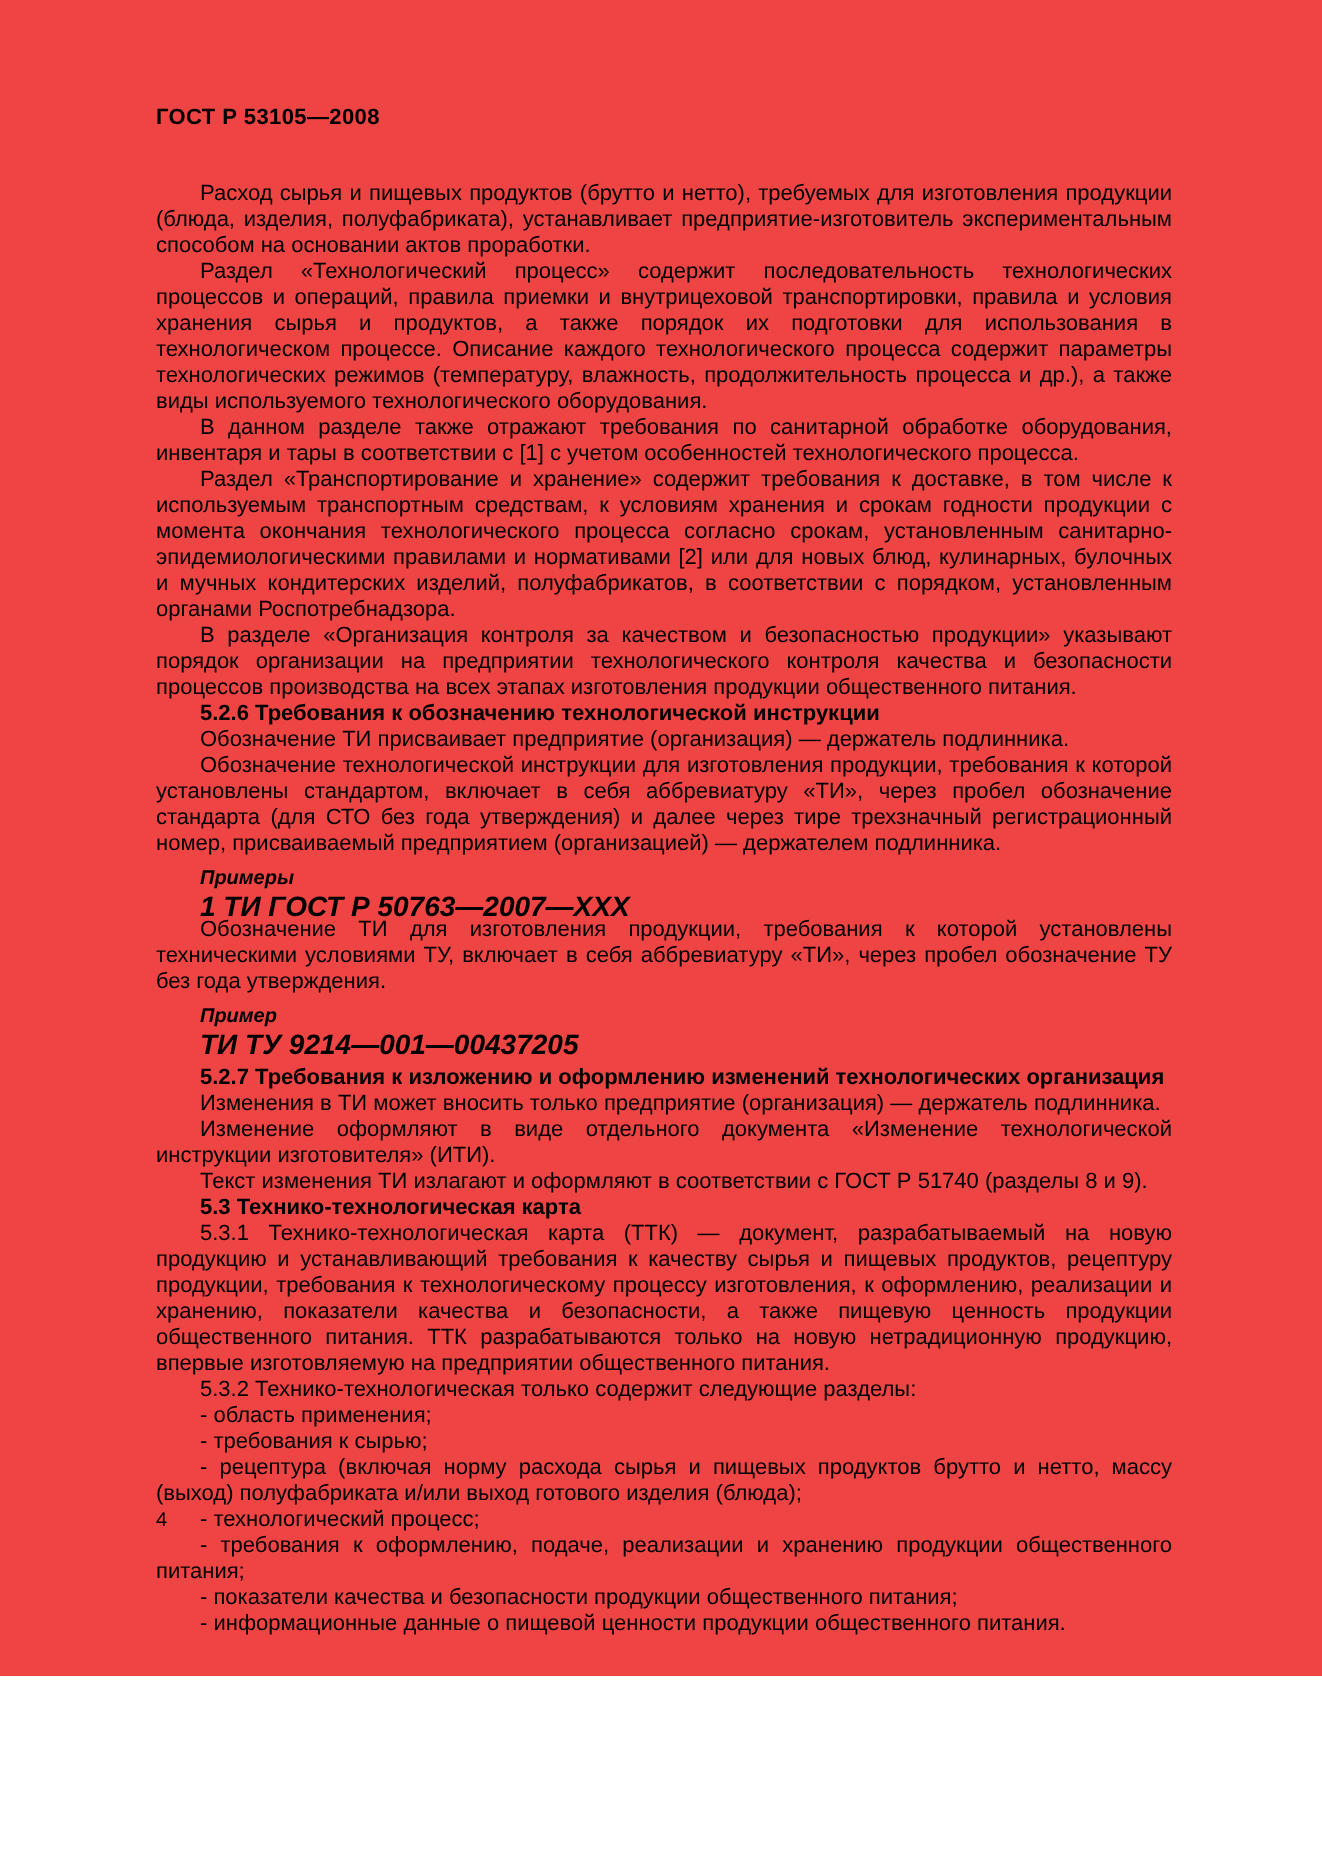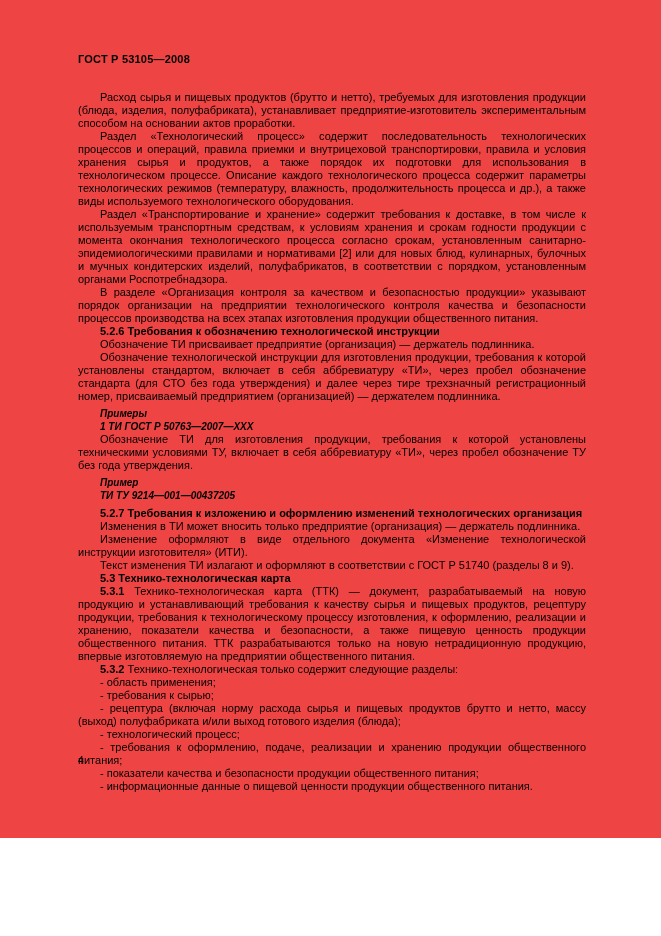--- a/index.html
+++ b/index.html
@@ -36,44 +36,45 @@
   p.example-label {
     font-weight: bold;
     font-style: italic;
     font-size: 10px;
     line-height: 12.5px;
     margin-top: 5px;
   }
   p.example {
     font-weight: bold;
     font-style: italic;
-    font-size: 10px;
+    font-size: 14px;
     line-height: 12.5px;
   }
   p.gap-after { margin-bottom: 5px; }
-  .bold { font-weight: bold; }
+  .bold { font-weight: normal; }
   .doc-footer {
     position: absolute;
     left: 78px;
     bottom: 72px;
     font-size: 10px;
   }
 </style>
 </head>
 <body>
 
 <div class="page">
 
   <div class="doc-header">
     <span>ГОСТ Р 53105—2008</span>
   </div>
 
   <div class="content">
     <p class="body">Расход сырья и пищевых продуктов (брутто и нетто), требуемых для изготовления продукции (блюда, изделия, полуфабриката), устанавливает предприятие-изготовитель экспериментальным способом на основании актов проработки.</p>
     <p class="body">Раздел «Технологический процесс» содержит последовательность технологических процессов и операций, правила приемки и внутрицеховой транспортировки, правила и условия хранения сырья и продуктов, а также порядок их подготовки для использования в технологическом процессе. Описание каждого технологического процесса содержит параметры технологических режимов (температуру, влажность, продолжительность процесса и др.), а также виды используемого технологического оборудования.</p>
+    <p class="body">В данном разделе также отражают требования по санитарной обработке оборудования, инвентаря и тары в соответствии с [1] с учетом особенностей технологического процесса.</p>
     <p class="body">Раздел «Транспортирование и хранение» содержит требования к доставке, в том числе к используемым транспортным средствам, к условиям хранения и срокам годности продукции с момента окончания технологического процесса согласно срокам, установленным санитарно-эпидемиологическими правилами и нормативами [2] или для новых блюд, кулинарных, булочных и мучных кондитерских изделий, полуфабрикатов, в соответствии с порядком, установленным органами Роспотребнадзора.</p>
     <p class="body">В разделе «Организация контроля за качеством и безопасностью продукции» указывают порядок организации на предприятии технологического контроля качества и безопасности процессов производства на всех этапах изготовления продукции общественного питания.</p>
     <p class="heading">5.2.6 Требования к обозначению технологической инструкции</p>
     <p class="body">Обозначение ТИ присваивает предприятие (организация) — держатель подлинника.</p>
     <p class="body">Обозначение технологической инструкции для изготовления продукции, требования к которой установлены стандартом, включает в себя аббревиатуру «ТИ», через пробел обозначение стандарта (для СТО без года утверждения) и далее через тире трехзначный регистрационный номер, присваиваемый предприятием (организацией) — держателем подлинника.</p>
     <p class="example-label">Примеры</p>
     <p class="example">1 ТИ ГОСТ Р 50763—2007—ХХХ</p>
     <p class="body">Обозначение ТИ для изготовления продукции, требования к которой установлены техническими условиями ТУ, включает в себя аббревиатуру «ТИ», через пробел обозначение ТУ без года утверждения.</p>
     <p class="example-label">Пример</p>
     <p class="example gap-after">ТИ ТУ 9214—001—00437205</p>

